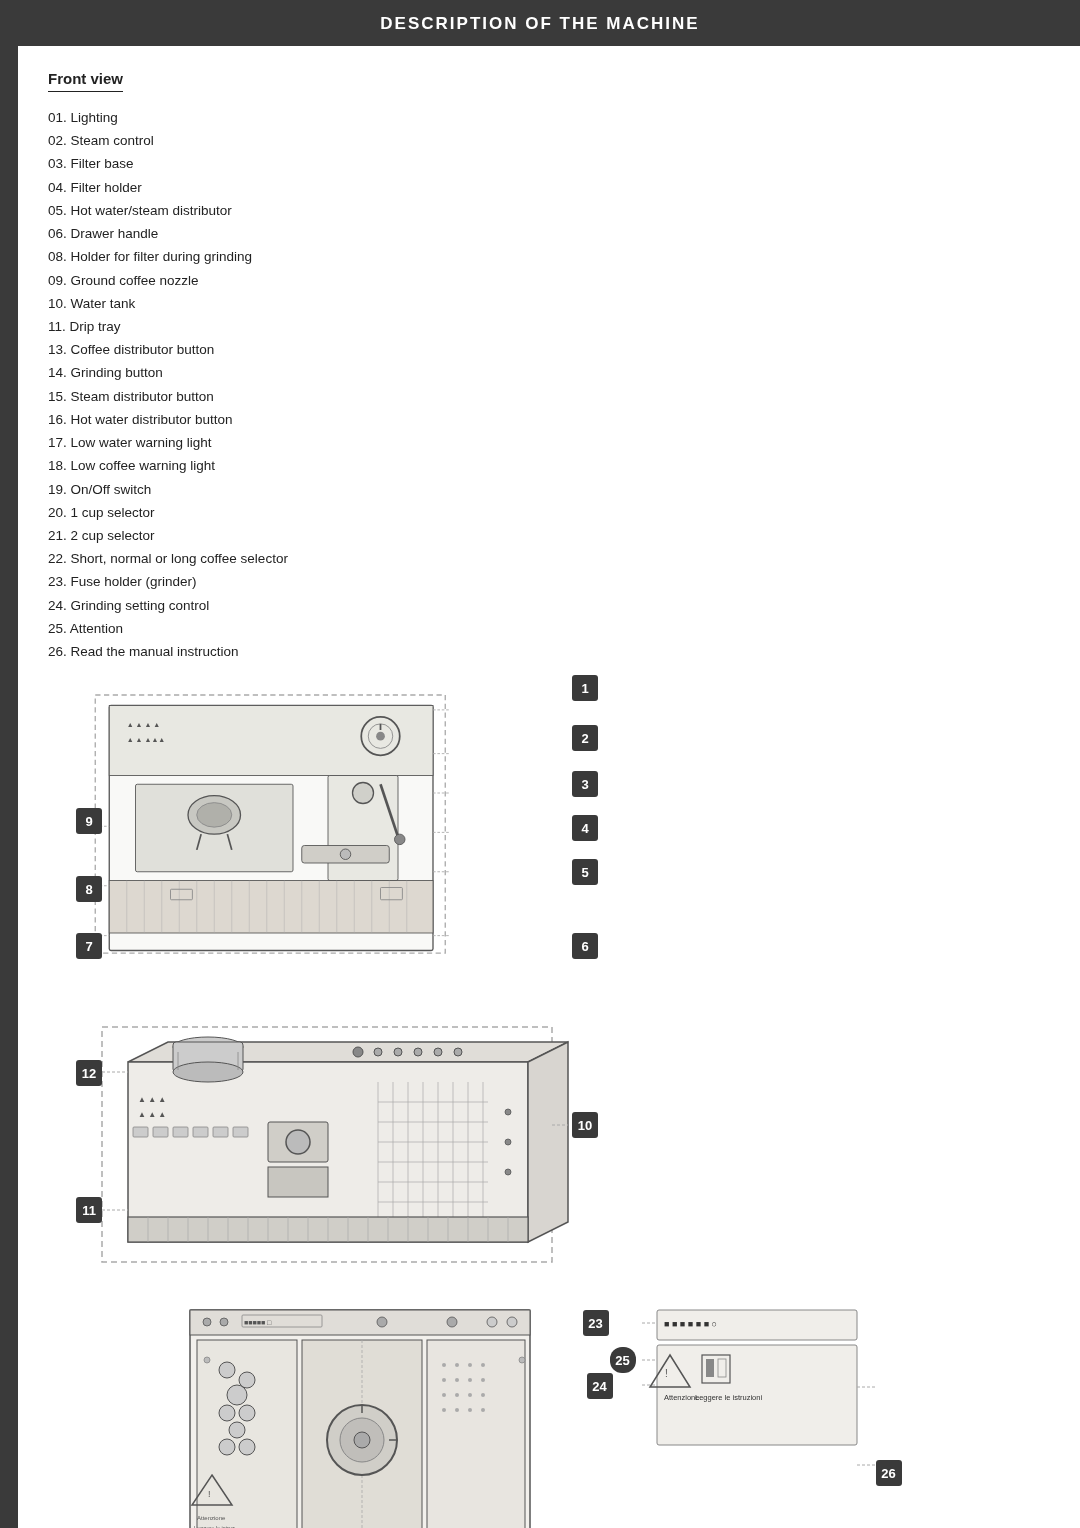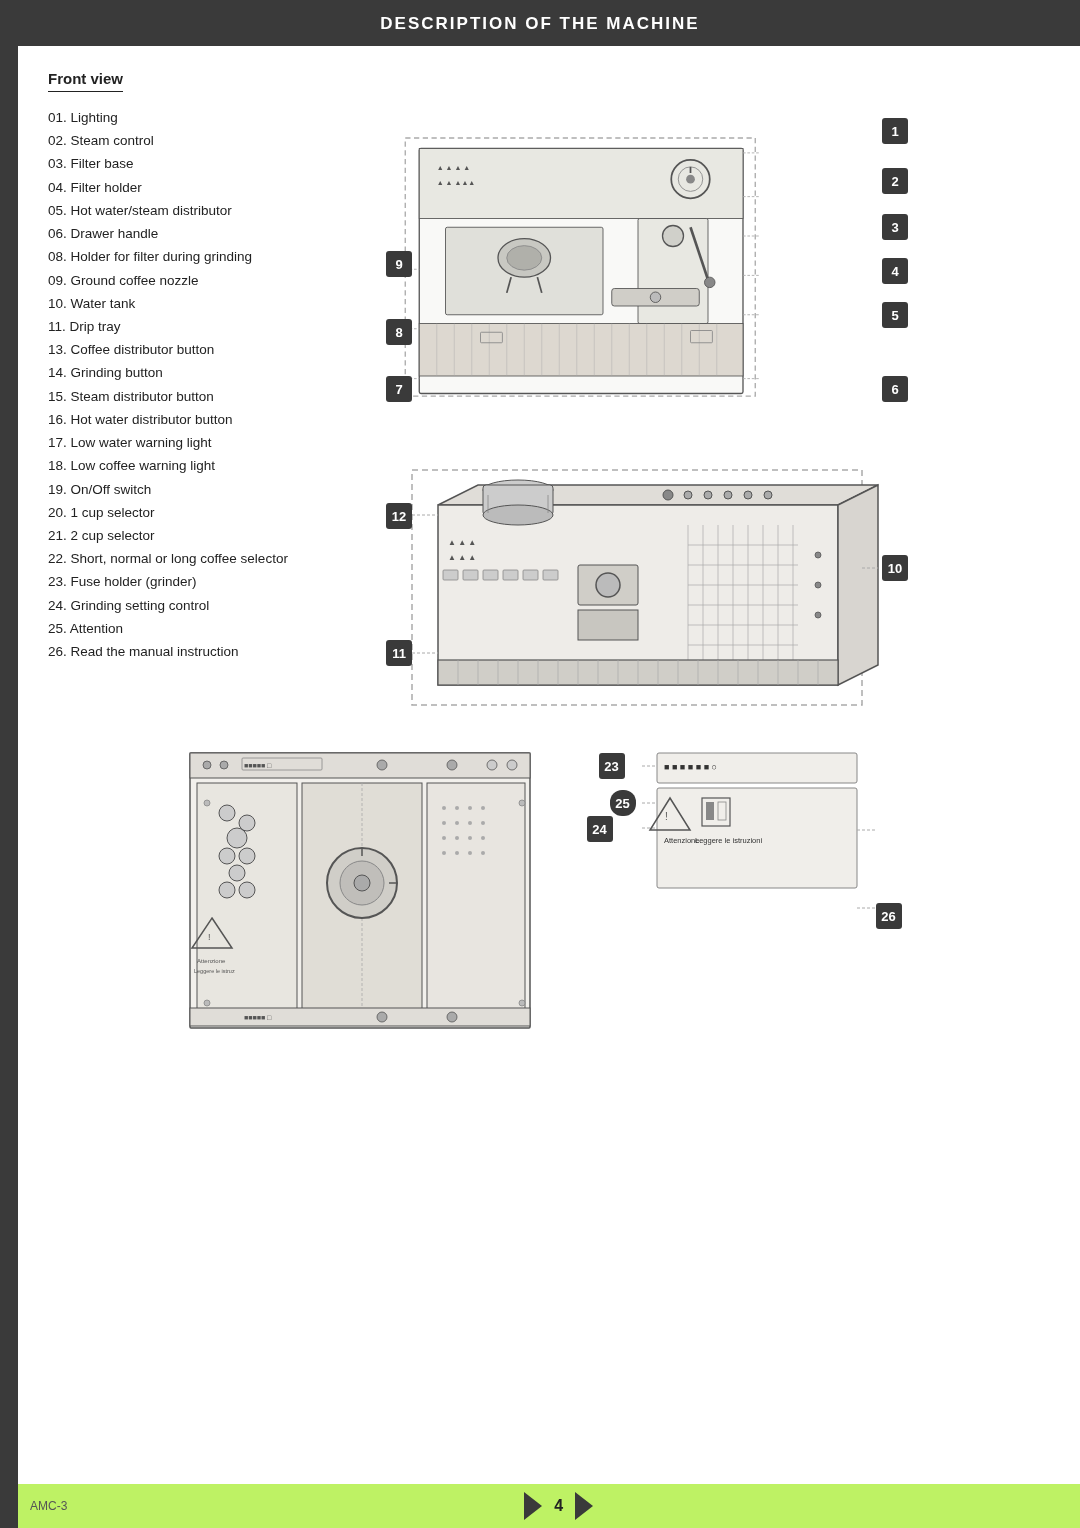--- a/index.html
+++ b/index.html
@@ -49,21 +49,21 @@
       font-weight: bold;
       font-size: 15px;
       margin-bottom: 4px;
       border-bottom: 1.5px solid #222;
       padding-bottom: 4px;
       display: inline-block;
       margin-bottom: 14px;
     }
     .main-section {
       display: flex;
-      flex-direction: row;
+      flex-direction: column;
       gap: 0;
       margin-bottom: 0;
     }
     .items-list {
       min-width: 310px;
       max-width: 340px;
       font-size: 13.5px;
       line-height: 1.72;
       list-style: none;
       padding: 0;
@@ -462,21 +462,21 @@
 
           <circle cx="25" cy="55" r="3" fill="#bbb" stroke="#888" stroke-width="0.8"></circle>
           <circle cx="25" cy="255" r="3" fill="#bbb" stroke="#888" stroke-width="0.8"></circle>
           <circle cx="340" cy="55" r="3" fill="#bbb" stroke="#888" stroke-width="0.8"></circle>
           <circle cx="340" cy="255" r="3" fill="#bbb" stroke="#888" stroke-width="0.8"></circle>
         </svg>
       </div>
 
       <div style="position:relative; margin-left:10px;">
         
-        <div class="label-badge" style="left:17px;top:5px;">23</div>
+        <div class="label-badge" style="left:1px;top:5px;">23</div>
         
         <div class="label-badge" style="left:28px;top:42px;border-radius:12px;">25</div>
         
         <div class="label-badge" style="left:5px;top:68px;">24</div>
         
         <div class="label-badge" style="right:0px;top:155px;">26</div>
 
         <svg width="320" height="290" viewBox="0 0 320 290" xmlns="http://www.w3.org/2000/svg">
 
           <line x1="60" y1="18" x2="75" y2="18" stroke="#aaa" stroke-dasharray="3,2" stroke-width="1"></line>

